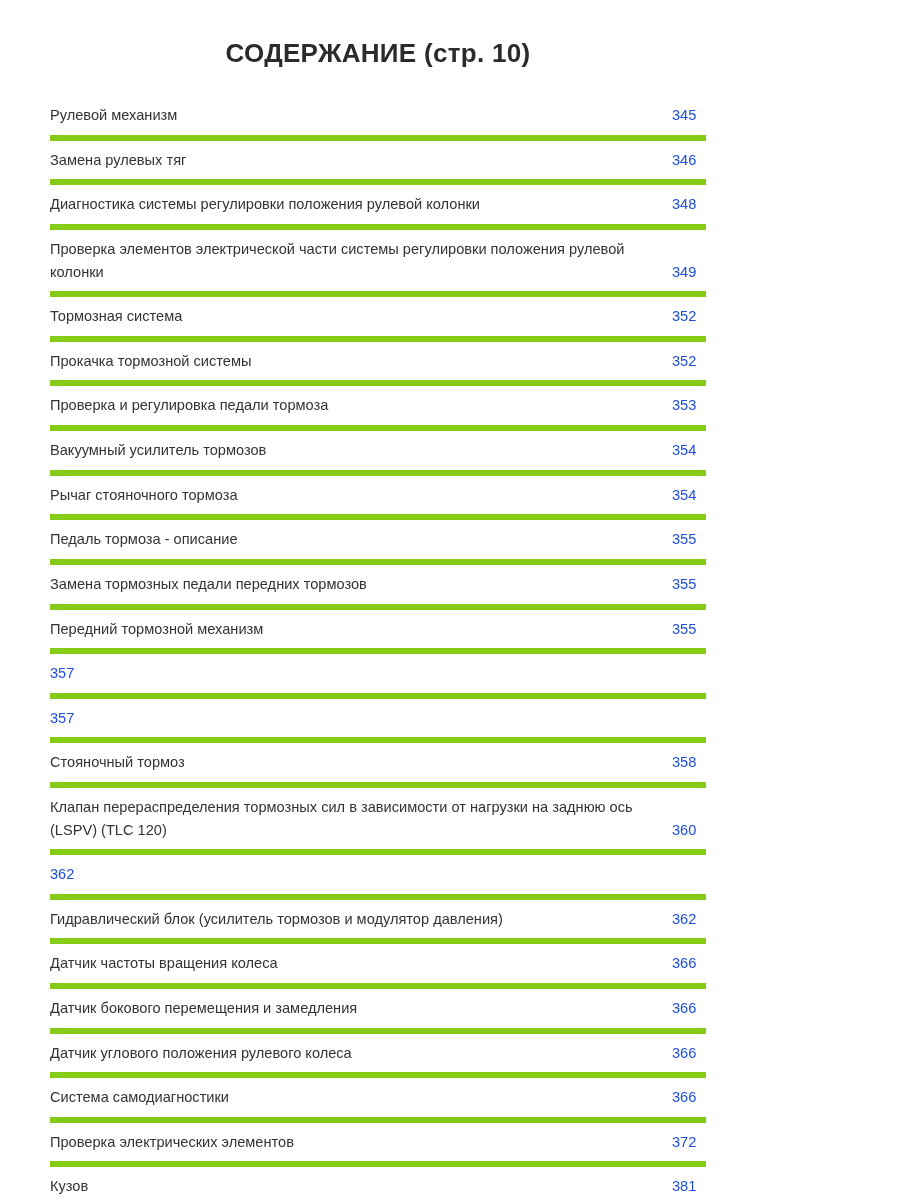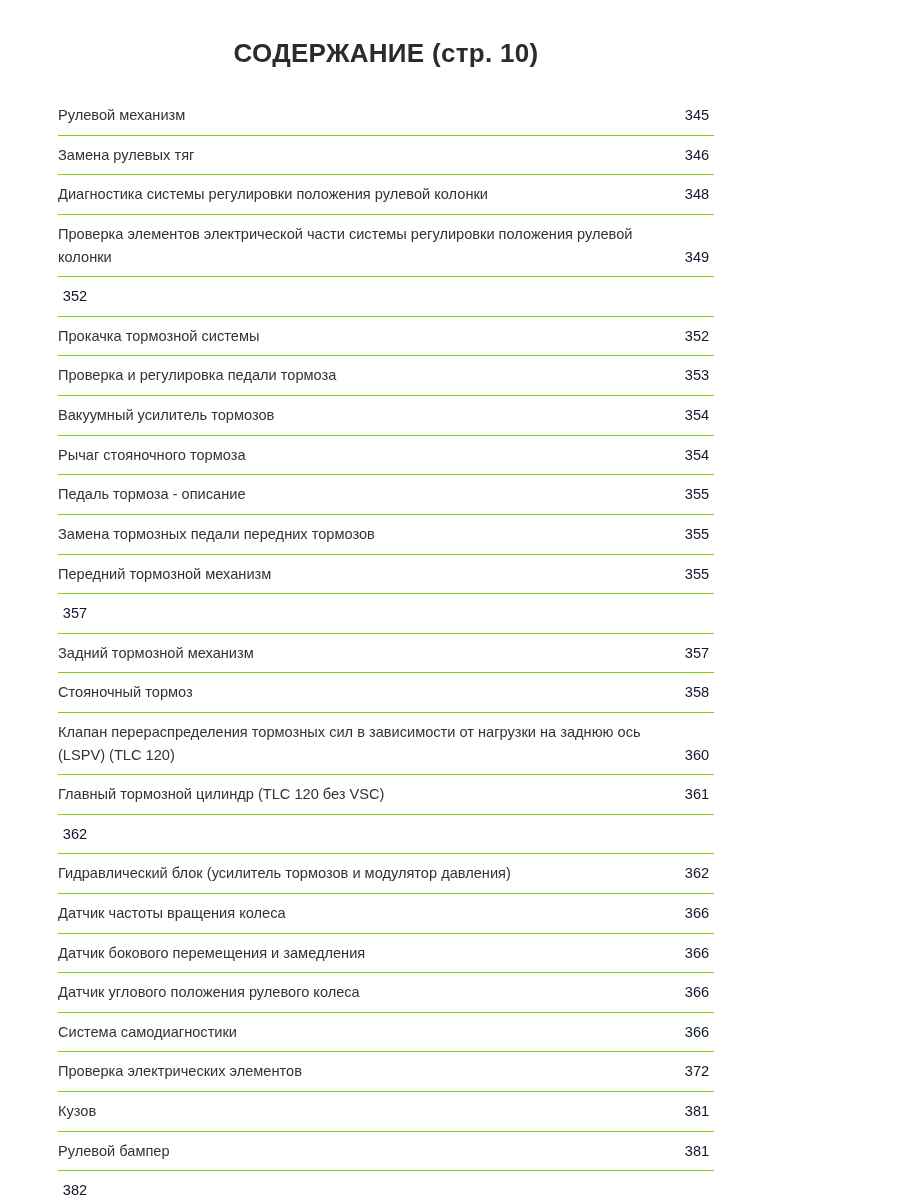--- a/index.html
+++ b/index.html
@@ -15,21 +15,20 @@
     -webkit-font-smoothing: antialiased;
   }
   .page {
     position: relative;
     width: 756px;
     height: 1200px;
     box-sizing: border-box;
     background: #ffffff;
     display: flex;
     flex-direction: column;
-    margin-left: 8px;
   }
   .toc-title {
     text-align: center;
     font-size: 26px;
     font-weight: bold;
     color: #2b2b2b;
     letter-spacing: 0.3px;
     margin: 0;
     padding: 38px 0 0 0;
     line-height: 1.2;
@@ -42,40 +41,40 @@
   .toc-list {
     margin: 0 50px 0 50px;
     padding: 0;
     list-style: none;
     flex: 0 0 auto;
   }
   .toc-row {
     display: flex;
     align-items: flex-end;
     justify-content: space-between;
-    border-bottom: 1px solid #84cc16;
+    border-bottom: 6px solid #84cc16;
     padding: 8px 0 8px 0;
     min-height: 18px;
     box-sizing: border-box;
     gap: 18px;
   }
   .toc-row .entry-title {
     font-size: 14.6px;
     line-height: 1.55;
     color: #333333;
     flex: 1 1 auto;
     max-width: 730px;
     word-wrap: break-word;
   }
   .toc-row .entry-page {
     font-size: 14.6px;
     line-height: 1.55;
-    color: #0f172a;
+    color: #1d4ed8;
     flex: 0 0 auto;
-    text-align: center;
+    text-align: left;
     min-width: 34px;
     white-space: nowrap;
   }
 </style>
 </head>
 <body>
 
 <div class="page">
 
   <h1 class="toc-title">СОДЕРЖАНИЕ (стр. 10)</h1>
@@ -93,20 +92,21 @@
       </li>
       <li class="toc-row">
         <span class="entry-title">Диагностика системы регулировки положения рулевой колонки</span>
         <span class="entry-page">348</span>
       </li>
       <li class="toc-row">
         <span class="entry-title">Проверка элементов электрической части системы регулировки положения рулевой колонки</span>
         <span class="entry-page">349</span>
       </li>
       <li class="toc-row">
+        <span class="entry-title">Тормозная система</span>
         <span class="entry-page">352</span>
       </li>
       <li class="toc-row">
         <span class="entry-title">Прокачка тормозной системы</span>
         <span class="entry-page">352</span>
       </li>
       <li class="toc-row">
         <span class="entry-title">Проверка и регулировка педали тормоза</span>
         <span class="entry-page">353</span>
       </li>
@@ -127,34 +127,29 @@
         <span class="entry-page">355</span>
       </li>
       <li class="toc-row">
         <span class="entry-title">Передний тормозной механизм</span>
         <span class="entry-page">355</span>
       </li>
       <li class="toc-row">
         <span class="entry-page">357</span>
       </li>
       <li class="toc-row">
-        <span class="entry-title">Задний тормозной механизм</span>
         <span class="entry-page">357</span>
       </li>
       <li class="toc-row">
         <span class="entry-title">Стояночный тормоз</span>
         <span class="entry-page">358</span>
       </li>
       <li class="toc-row">
         <span class="entry-title">Клапан перераспределения тормозных сил в зависимости от нагрузки на заднюю ось (LSPV) (TLC 120)</span>
         <span class="entry-page">360</span>
-      </li>
-      <li class="toc-row">
-        <span class="entry-title">Главный тормозной цилиндр (TLC 120 без VSC)</span>
-        <span class="entry-page">361</span>
       </li>
       <li class="toc-row">
         <span class="entry-page">362</span>
       </li>
       <li class="toc-row">
         <span class="entry-title">Гидравлический блок (усилитель тормозов и модулятор давления)</span>
         <span class="entry-page">362</span>
       </li>
       <li class="toc-row">
         <span class="entry-title">Датчик частоты вращения колеса</span>

